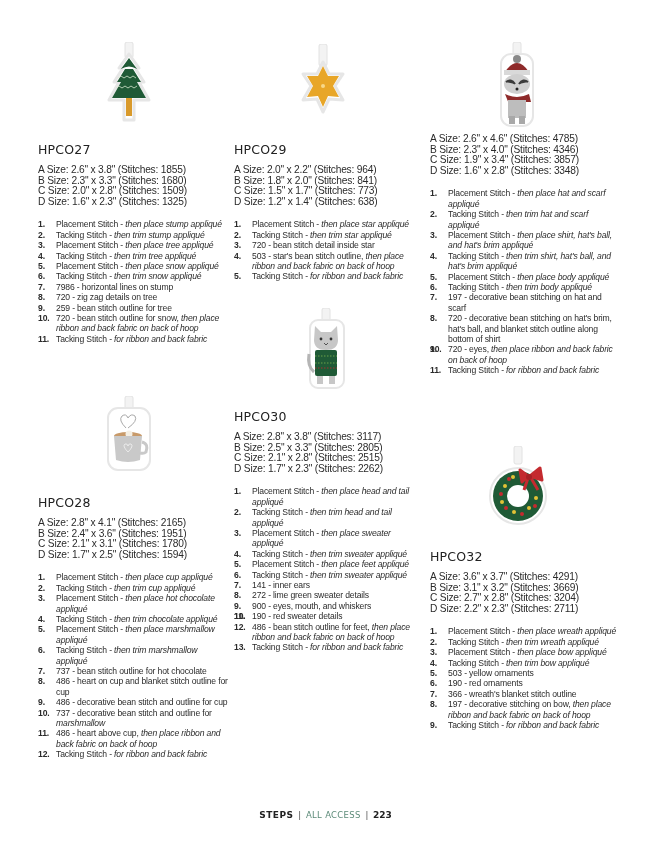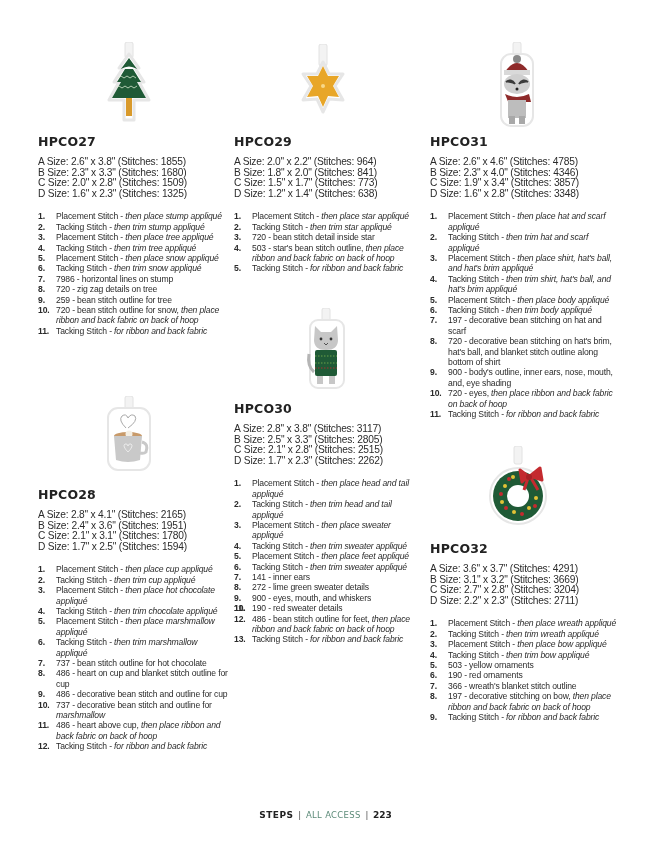--- a/index.html
+++ b/index.html
@@ -1,20 +1,20 @@
 <!DOCTYPE html>
 <html><head>
 <meta charset="utf-8">
 <style>
   html, body { margin:0; padding:0; background:#ffffff; }
   body { width:651px; height:845px; position:relative; overflow:hidden;
          font-family:"Liberation Sans", sans-serif; color:#2b2b2b; }
   .col { position:absolute; width:190px; }
-  .design-title { font-family:"DejaVu Sans", sans-serif; font-weight:bold; font-size:12.5px;
-                  letter-spacing:0.2px; color:#222; margin:0 0 8px 0; }
+  .design-title { font-family:"DejaVu Sans", sans-serif; font-weight:normal; font-size:12.5px;
+                  letter-spacing:0.2px; color:#222; margin:8px 0 8px 0; }
   .sizes { font-size:10.2px; line-height:10.6px; margin:0 0 12px 0; letter-spacing:-0.2px; }
   .sizes div { white-space:nowrap; }
   ol.steps { list-style:none; padding:0; margin:0; font-size:8.6px; line-height:10.4px; letter-spacing:-0.15px; }
   ol.steps li { position:relative; padding-left:18px; margin:0; }
   ol.steps li .num { position:absolute; left:0; top:0; font-weight:bold; }
   ol.steps li .desc { font-style:italic; }
   .ornament { position:absolute; }
   .footer { position:absolute; left:0; right:0; top:810px; text-align:center; font-size:9px; }
   .footer .brand { font-family:"DejaVu Sans", sans-serif; font-weight:bold; letter-spacing:0.5px; color:#222; }
   .footer .sep { color:#555; margin:0 5px; }
@@ -188,37 +188,36 @@
       <li><span class="num">8.</span><span>272 - lime green sweater details</span></li>
       <li><span class="num">9.</span><span>900 - eyes, mouth, and whiskers</span></li>
       <li><span class="num">10.</span></li>
       <li><span class="num">11.</span><span>190 - red sweater details</span></li>
       <li><span class="num">12.</span><span>486 - bean stitch outline for feet, </span><span class="desc">then place ribbon and back fabric on back of hoop</span></li>
       <li><span class="num">13.</span><span>Tacking Stitch - </span><span class="desc">for ribbon and back fabric</span></li>
     </ol>
 </div>
 
 <div class="col" style="left:430px;top:134px;">
-  <h2 class="design-title">HPCO31</h2>
   <div class="sizes">
     <div>A Size: 2.6" x 4.6" (Stitches: 4785)</div>
     <div>B Size: 2.3" x 4.0" (Stitches: 4346)</div>
     <div>C Size: 1.9" x 3.4" (Stitches: 3857)</div>
     <div>D Size: 1.6" x 2.8" (Stitches: 3348)</div>
   </div>
   <ol class="steps">
       <li><span class="num">1.</span><span>Placement Stitch - </span><span class="desc">then place hat and scarf appliqué</span></li>
       <li><span class="num">2.</span><span>Tacking Stitch - </span><span class="desc">then trim hat and scarf appliqué</span></li>
       <li><span class="num">3.</span><span>Placement Stitch - </span><span class="desc">then place shirt, hat's ball, and hat's brim appliqué</span></li>
       <li><span class="num">4.</span><span>Tacking Stitch - </span><span class="desc">then trim shirt, hat's ball, and hat's brim appliqué</span></li>
       <li><span class="num">5.</span><span>Placement Stitch - </span><span class="desc">then place body appliqué</span></li>
       <li><span class="num">6.</span><span>Tacking Stitch - </span><span class="desc">then trim body appliqué</span></li>
       <li><span class="num">7.</span><span>197 - decorative bean stitching on hat and scarf</span></li>
       <li><span class="num">8.</span><span>720 - decorative bean stitching on hat's brim, hat's ball, and blanket stitch outline along bottom of shirt</span></li>
-      <li><span class="num">9.</span><span>900 - body's outline, inner ears, nose, mouth, and, eye shading</span></li>
+      <li><span class="num">9.</span></li>
       <li><span class="num">10.</span><span>720 - eyes, </span><span class="desc">then place ribbon and back fabric on back of hoop</span></li>
       <li><span class="num">11.</span><span>Tacking Stitch - </span><span class="desc">for ribbon and back fabric</span></li>
     </ol>
 </div>
 
 <div class="col" style="left:430px;top:541px;">
   <h2 class="design-title">HPCO32</h2>
   <div class="sizes">
     <div>A Size: 3.6" x 3.7" (Stitches: 4291)</div>
     <div>B Size: 3.1" x 3.2" (Stitches: 3669)</div>

